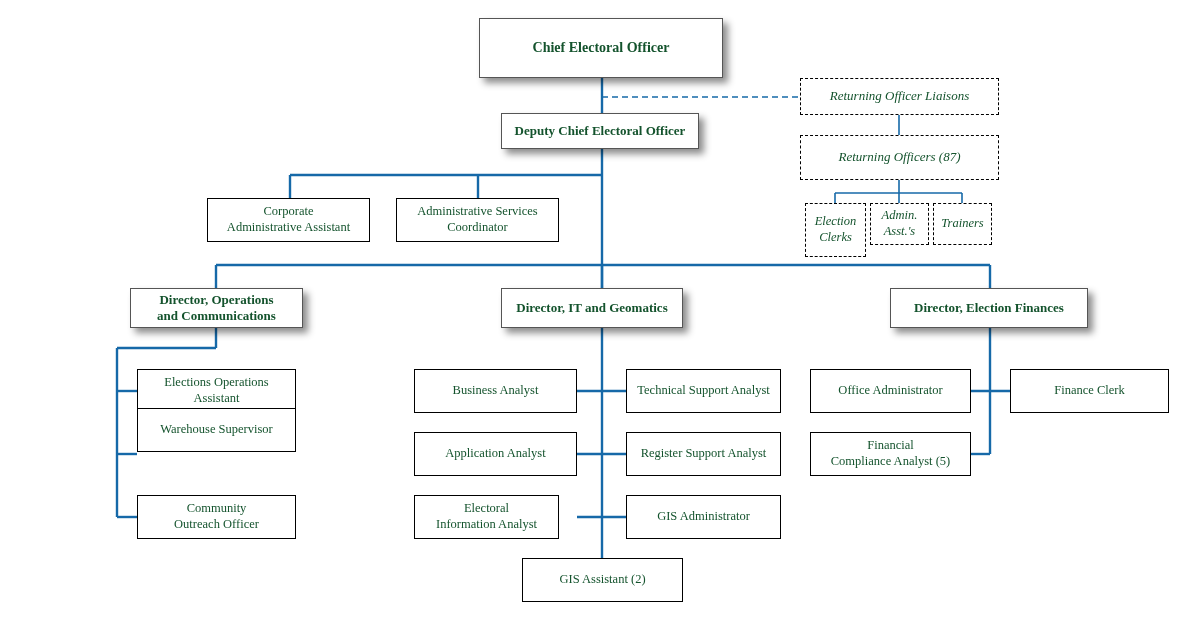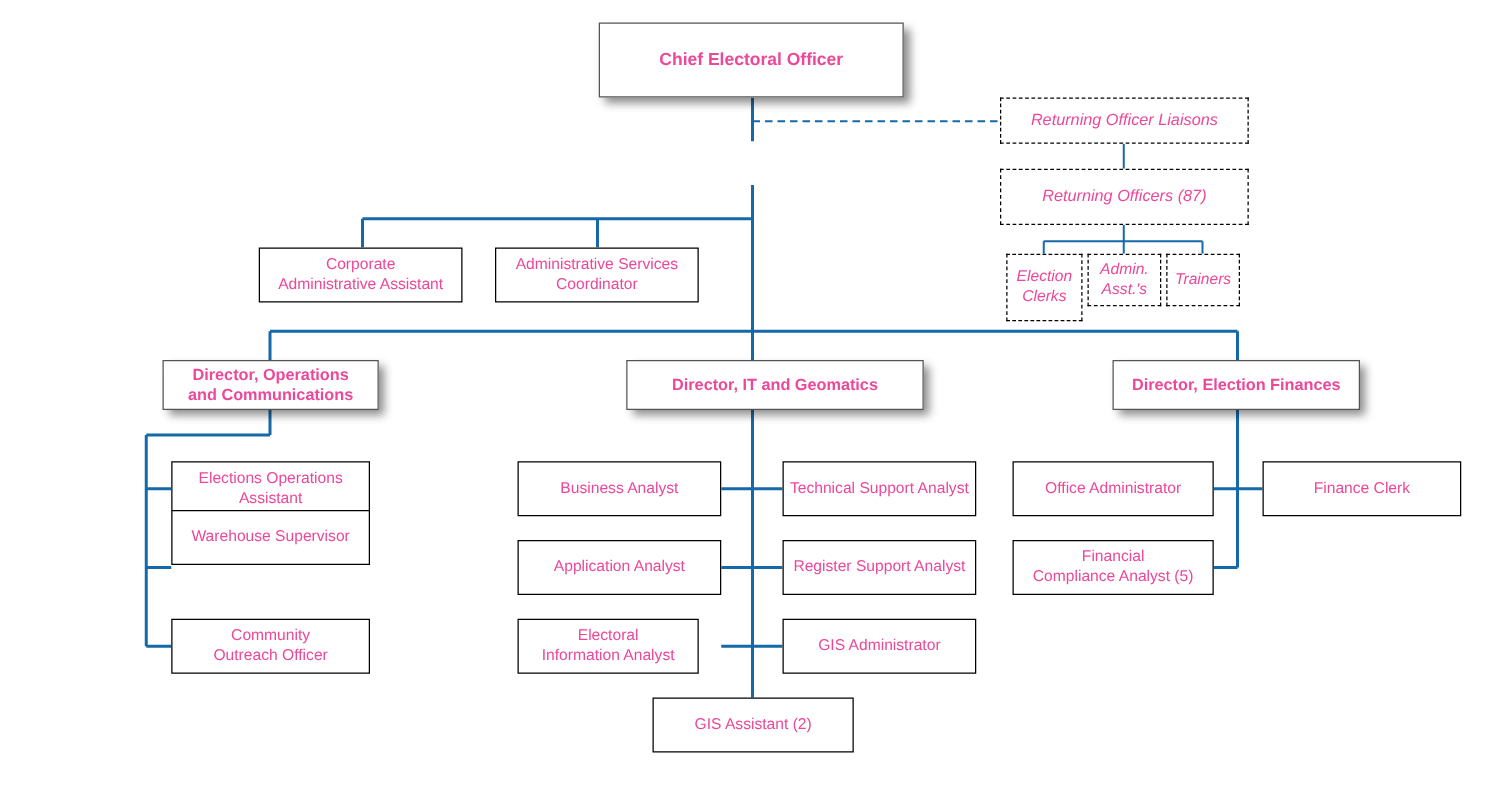--- a/index.html
+++ b/index.html
@@ -24,23 +24,24 @@
   .node{
     position:absolute;
     box-sizing:border-box;
     background:#ffffff;
     border:1px solid #000000;
     display:flex;
     align-items:center;
     justify-content:center;
     text-align:center;
     line-height:1.25;
-    color:#ec4899;
+    color:#14532d;
     font-size:12.5px;
     z-index:3;
+    font-family:Liberation Serif, serif;
   }
   .node .lbl{display:block;width:100%;padding:0 4px;}
   
   .node.primary{
     font-weight:bold;
     font-size:13px;
     border:1px solid #555555;
     box-shadow:5px 5px 7px rgba(0,0,0,0.45);
   }
   .node.primary.big{font-size:14px;}
@@ -99,20 +100,23 @@
       <line x1="835" y1="193" x2="835" y2="203" stroke-width="1.6"></line>
       <line x1="899" y1="193" x2="899" y2="203" stroke-width="1.6"></line>
       <line x1="962" y1="193" x2="962" y2="203" stroke-width="1.6"></line>
     </g>
   </svg>
 
   <div class="node primary big" style="left:479px; top:18px; width:244px; height:60px;">
     <span class="lbl">Chief Electoral Officer</span>
   </div>
 
+  <div class="node primary" style="left:501px; top:113px; width:198px; height:36px;">
+    <span class="lbl">Deputy Chief Electoral Officer</span>
+  </div>
 
   <div class="node dashed" style="left:800px; top:78px; width:199px; height:37px;">
     <span class="lbl">Returning Officer Liaisons</span>
   </div>
 
   <div class="node dashed" style="left:800px; top:135px; width:199px; height:45px;">
     <span class="lbl">Returning Officers (87)</span>
   </div>
 
   <div class="node dashed small" style="left:805px; top:203px; width:61px; height:54px;">
@@ -132,21 +136,21 @@
   </div>
 
   <div class="node" style="left:396px; top:198px; width:163px; height:44px;">
     <span class="lbl">Administrative Services<br>Coordinator</span>
   </div>
 
   <div class="node primary" style="left:130px; top:288px; width:173px; height:40px;">
     <span class="lbl">Director, Operations<br>and Communications</span>
   </div>
 
-  <div class="node primary" style="left:501px; top:288px; width:238px; height:40px;">
+  <div class="node primary" style="left:501px; top:288px; width:182px; height:40px;">
     <span class="lbl">Director, IT and Geomatics</span>
   </div>
 
   <div class="node primary" style="left:890px; top:288px; width:198px; height:40px;">
     <span class="lbl">Director, Election Finances</span>
   </div>
 
   <div class="node" style="left:137px; top:369px; width:159px; height:44px;">
     <span class="lbl">Elections Operations<br>Assistant</span>
   </div>

